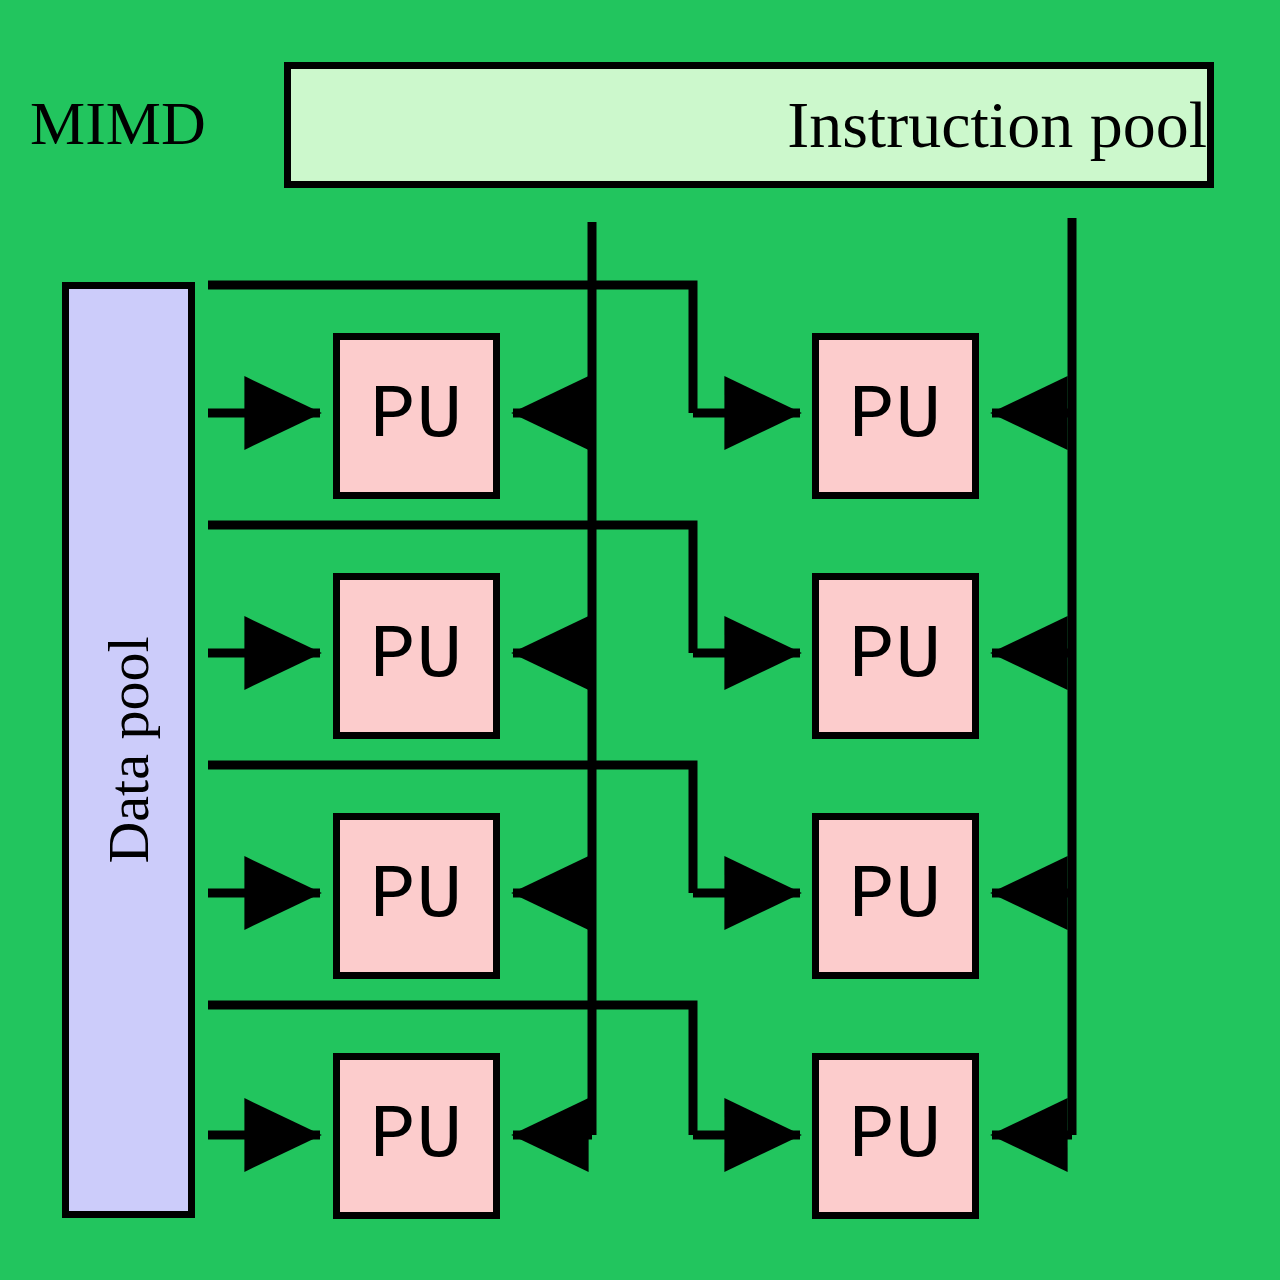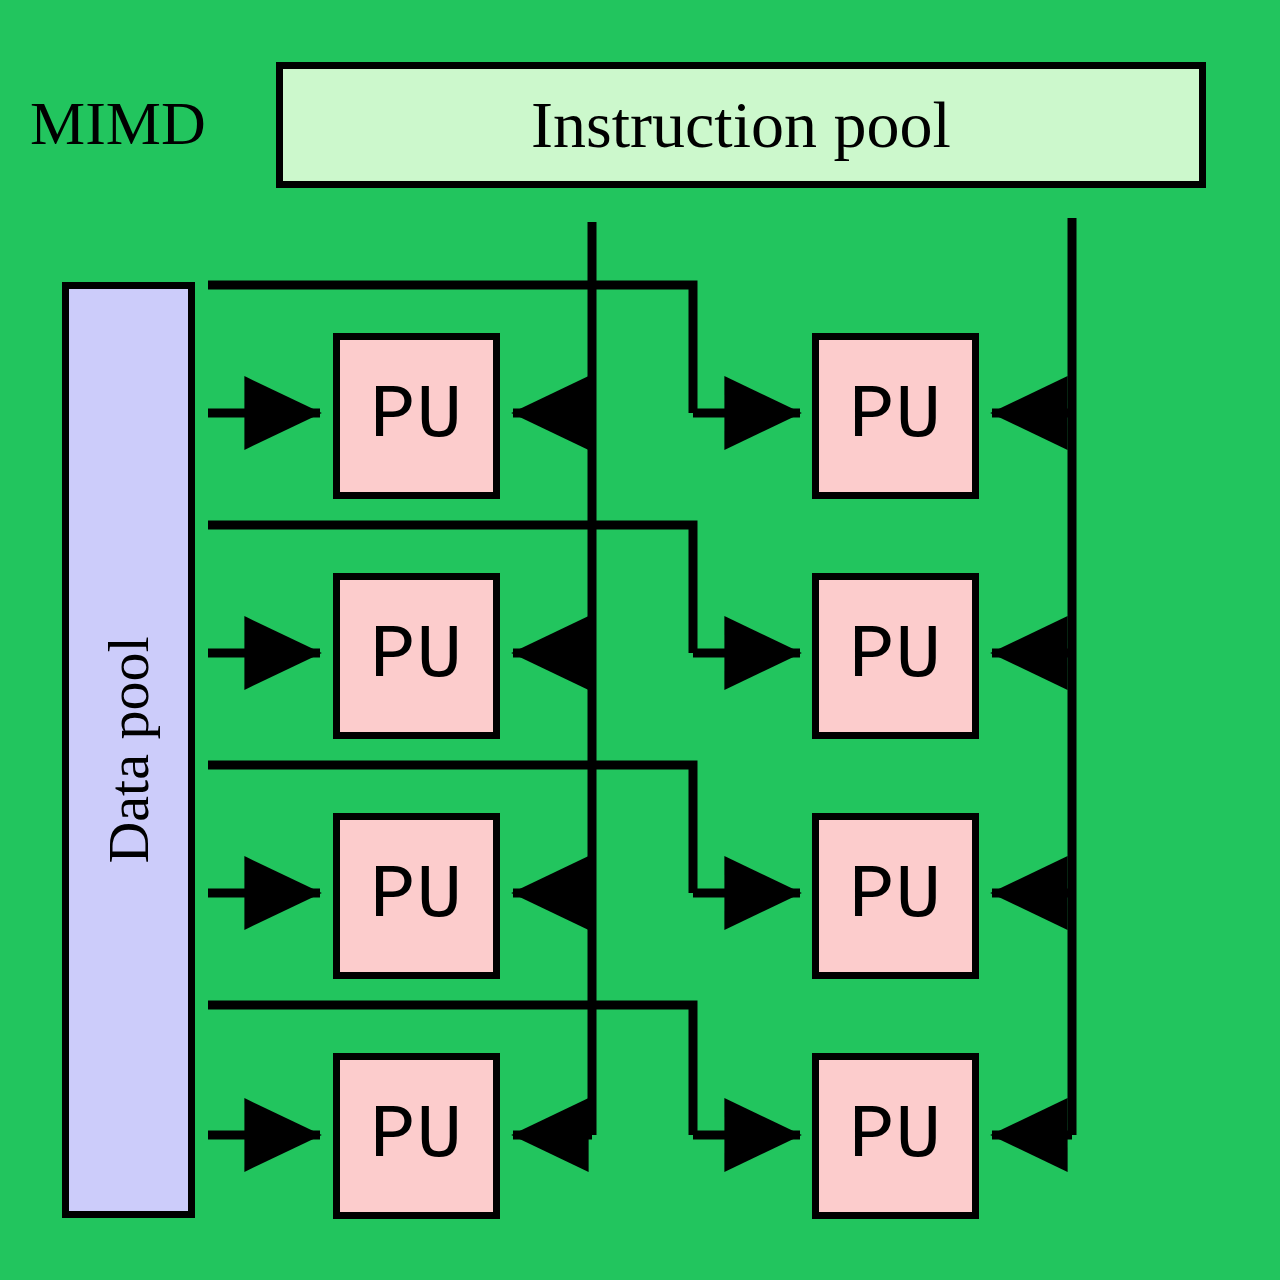--- a/index.html
+++ b/index.html
@@ -29,30 +29,30 @@
     width: 240px;
     font-family: "Liberation Serif", serif;
     font-size: 62px;
     color: #000000;
     line-height: 1;
     letter-spacing: 0px;
     white-space: nowrap;
   }
   .box-instruction {
     position: absolute;
-    left: 276px;
+    left: 284px;
     top: 62px;
     width: 930px;
     height: 126px;
     background: #ccf8cc;
     border: 7px solid #000000;
     box-sizing: border-box;
     display: flex;
     align-items: center;
-    justify-content: center;
+    justify-content: flex-end;
   }
   .box-instruction .txt {
     font-family: "Liberation Serif", serif;
     font-size: 66px;
     color: #000000;
     line-height: 1;
   }
   .box-data {
     position: absolute;
     left: 62px;

